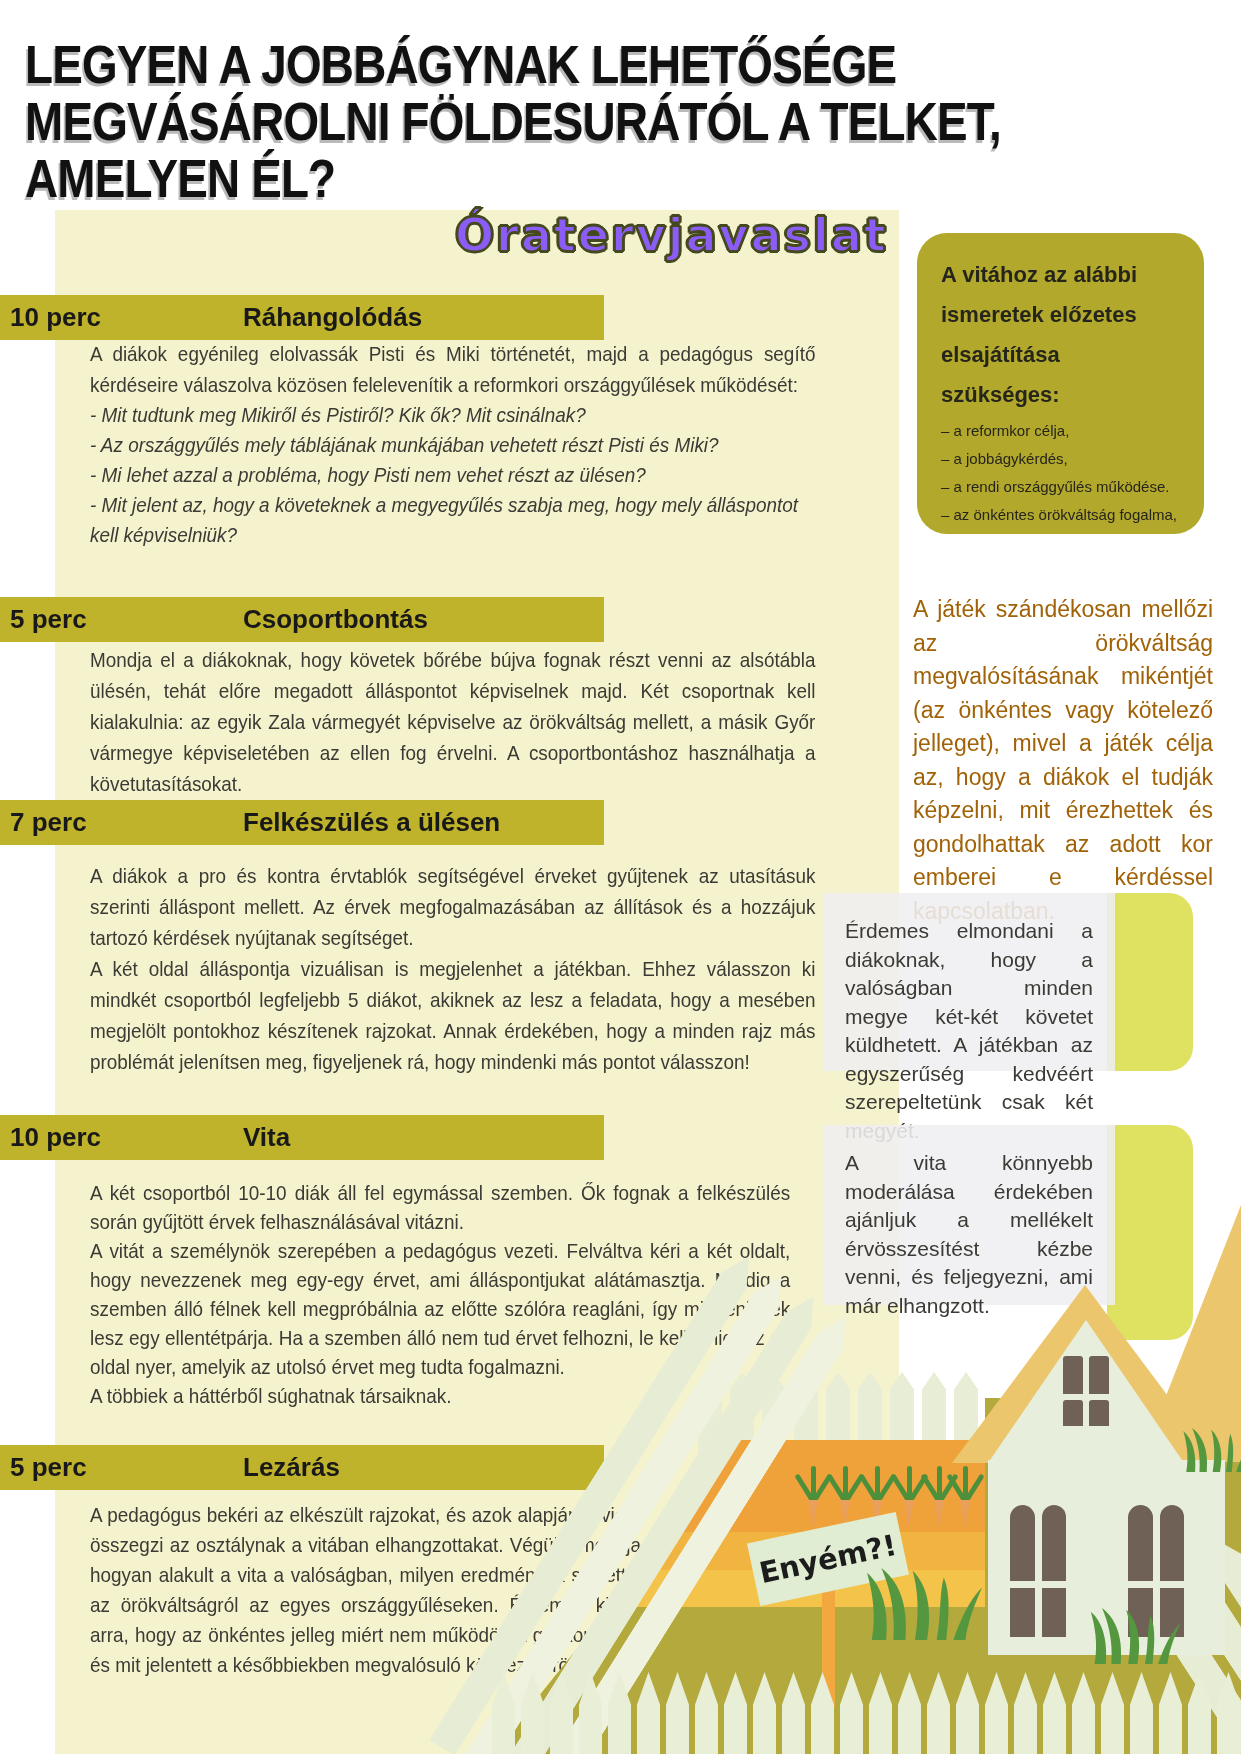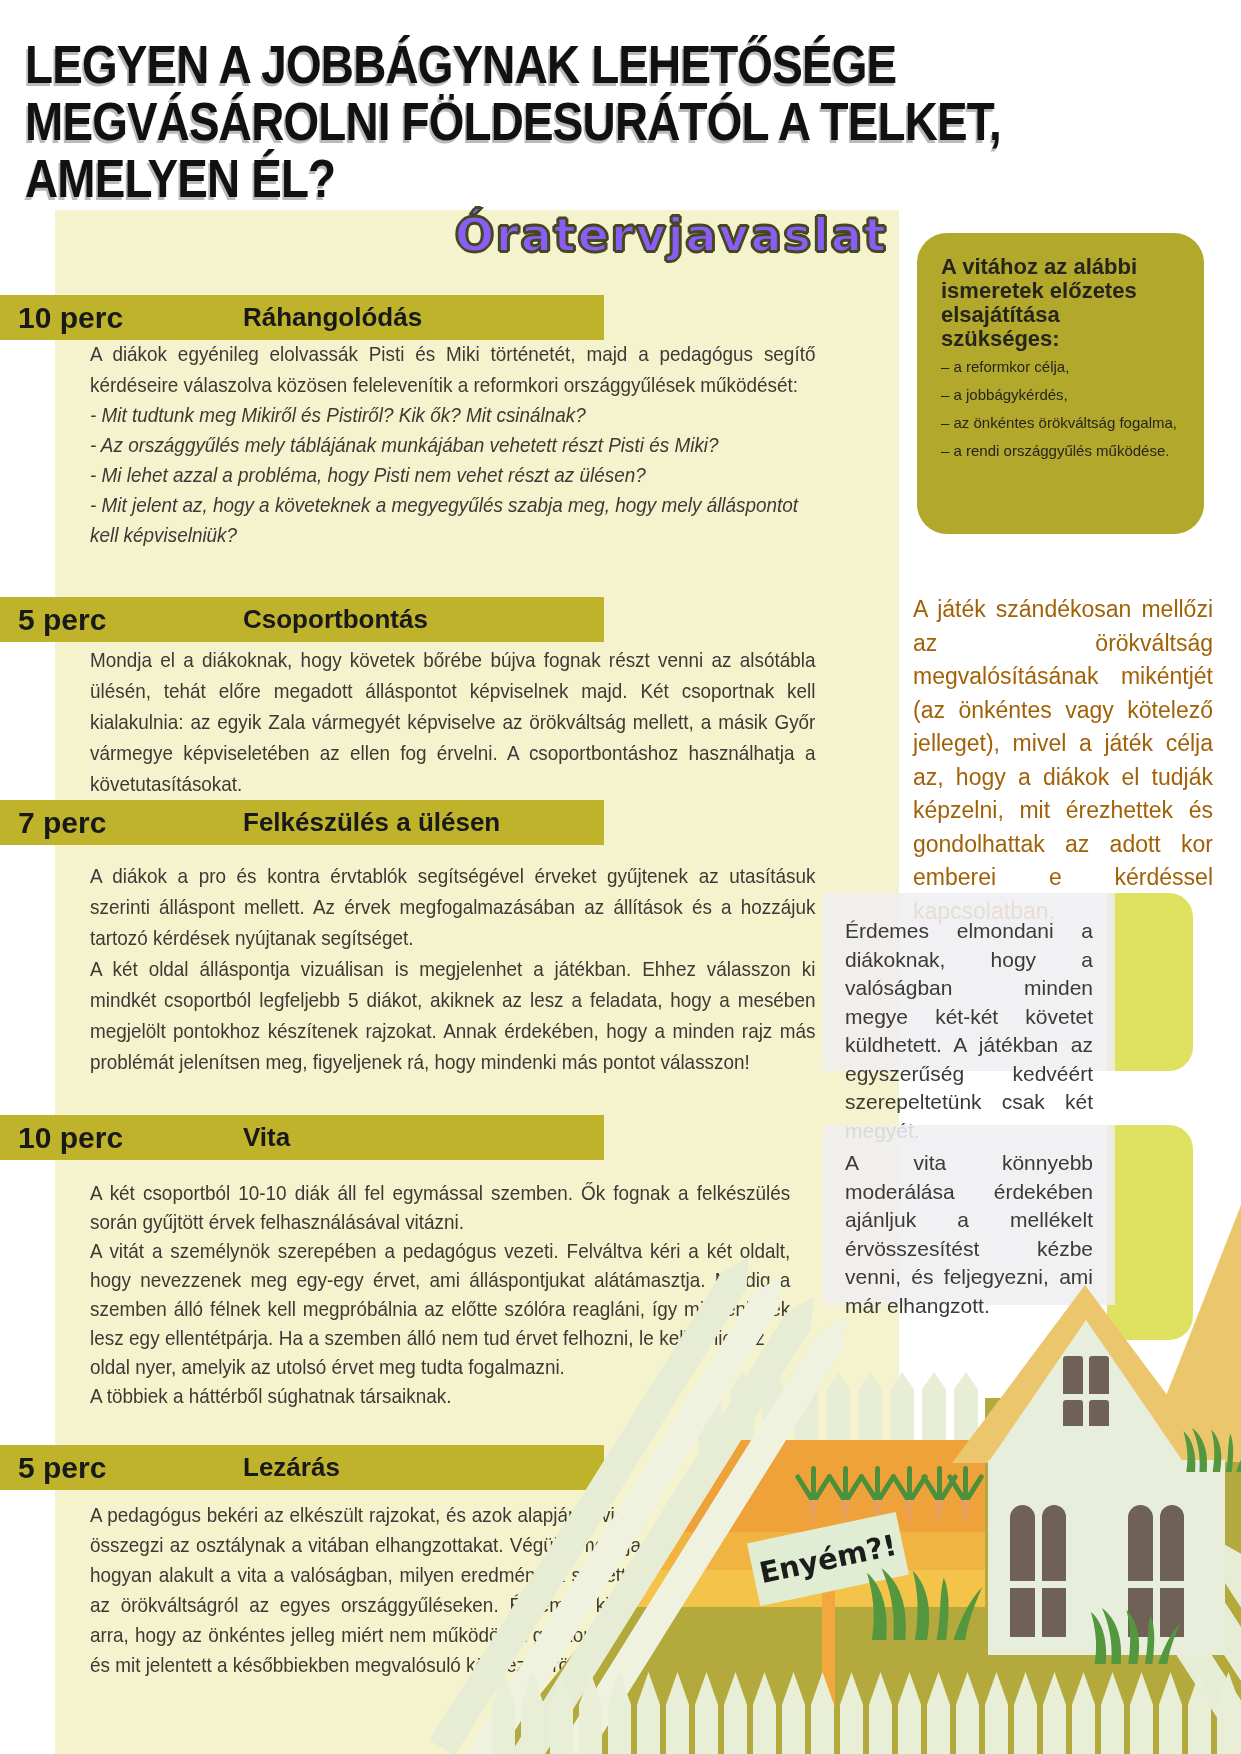--- a/index.html
+++ b/index.html
@@ -17,36 +17,36 @@
   #panel{left:55px;top:210px;width:844px;height:1544px;background:#f5f3cd;}
 
   
   #subtitle{left:455px;top:208px;font-family:"DejaVu Sans",sans-serif;font-weight:700;
             font-size:46px;color:#8b5cf6;letter-spacing:2px;
             -webkit-text-stroke:2px #44491f;
             text-shadow:2px 0 0 #44491f,-2px 0 0 #44491f,0 2px 0 #44491f,0 -2px 0 #44491f;}
 
   
   .bar{left:0;width:604px;height:45px;background:#bfb32c;color:#191919;}
-  .bar .dur{position:absolute;left:18px;top:0;line-height:45px;font-size:30px;font-weight:700;}
+  .bar .dur{position:absolute;left:10px;top:0;line-height:45px;font-size:26px;font-weight:700;}
   .bar .name{position:absolute;left:243px;top:0;line-height:45px;font-size:26px;font-weight:700;}
 
   
   .body-text{color:#3b3a35;font-size:21px;line-height:31px;text-align:justify;
              transform:scaleX(.9);transform-origin:0 0;}
   .body-text p{margin:0;}
   .qlist{font-style:italic;line-height:30px;}
   .qlist div{text-align:left;}
   #sec5-text{line-height:30px;}
   #sec4-text{line-height:29px;}
 
   
   #prereq-box{left:917px;top:233px;width:287px;height:301px;background:#b2a82c;
               border-radius:30px;color:#26251c;box-sizing:border-box;padding:22px 24px;}
-  #prereq-box .h{font-weight:700;font-size:22px;line-height:24px;margin-bottom:2px;}
+  #prereq-box .h{font-weight:700;font-size:22px;line-height:40px;margin-bottom:2px;}
   #prereq-box .it{font-size:15px;line-height:28px;}
   #game-note{left:913px;top:548px;width:300px;font-size:23px;line-height:33.5px;
              color:#a16207;text-align:justify;margin-top:45px;}
   .tip-box{left:823px;width:292px;background:rgba(239,238,240,.88);color:#3b3a35;}
   .tip-box .txt{padding:24px 22px;font-size:21px;line-height:28.5px;text-align:justify;}
   #tip1{top:893px;height:178px;}
   #tip2{top:1125px;height:180px;}
   .accent{left:1107px;width:86px;background:#dfe261;border-radius:0 24px 24px 0;}
   #accent1{top:893px;height:178px;}
   #accent2{top:1125px;height:215px;}
@@ -173,22 +173,22 @@
   </div>
 
   <div id="sec5-text" class="body-text abs" style="left:90px;top:1500px;width:618px">
     <p>A pedagógus bekéri az elkészült rajzokat, és azok alapján röviden összegzi az osztálynak a vitában elhangzottakat. Végül elmondja, hogyan alakult a vita a valóságban, milyen eredmények születtek az örökváltságról az egyes országgyűléseken. Érdemes kitérni arra, hogy az önkéntes jelleg miért nem működött a gyakorlatban, és mit jelentett a későbbiekben megvalósuló kötelező örökváltság.</p>
   </div>
 
   <div id="prereq-box" class="abs">
     <div class="h">A vitához az alábbi ismeretek előzetes elsajátítása szükséges:</div>
     <div class="it">– a reformkor célja,</div>
     <div class="it">– a jobbágykérdés,</div>
+    <div class="it">– a rendi országgyűlés működése.</div>
     <div class="it">– az önkéntes örökváltság fogalma,</div>
-    <div class="it">– a rendi országgyűlés működése.</div>
   </div>
 
   <div id="game-note" class="abs">A játék szándékosan mellőzi az örökváltság megvalósításának mikéntjét (az önkéntes vagy kötelező jelleget), mivel a játék célja az, hogy a diákok el tudják képzelni, mit érezhettek és gondolhattak az adott kor emberei e kérdéssel kapcsolatban.</div>
 
   <div id="accent1" class="accent abs"></div>
   <div id="tip1" class="tip-box abs">
     <div class="txt">Érdemes elmondani a diákoknak, hogy a valóságban minden megye két-két követet küldhetett. A játékban az egyszerűség kedvéért szerepeltetünk csak két megyét.</div>
   </div>
 
   <div id="accent2" class="accent abs"></div>

